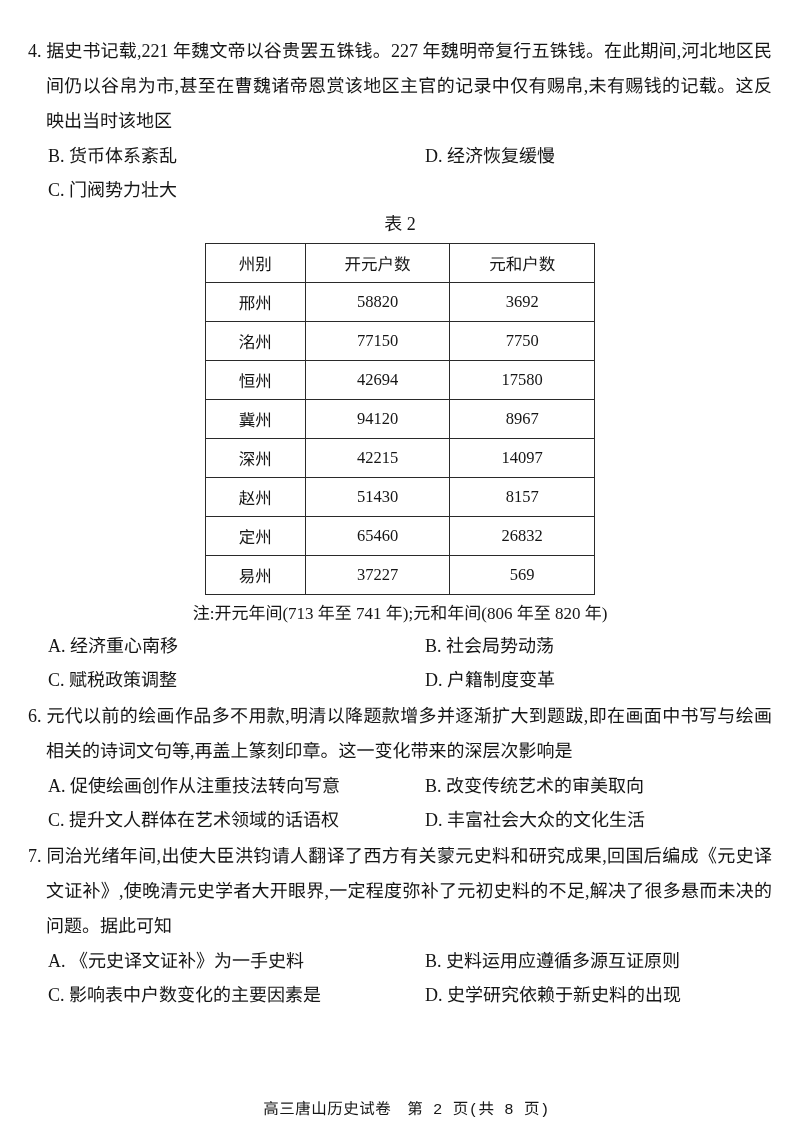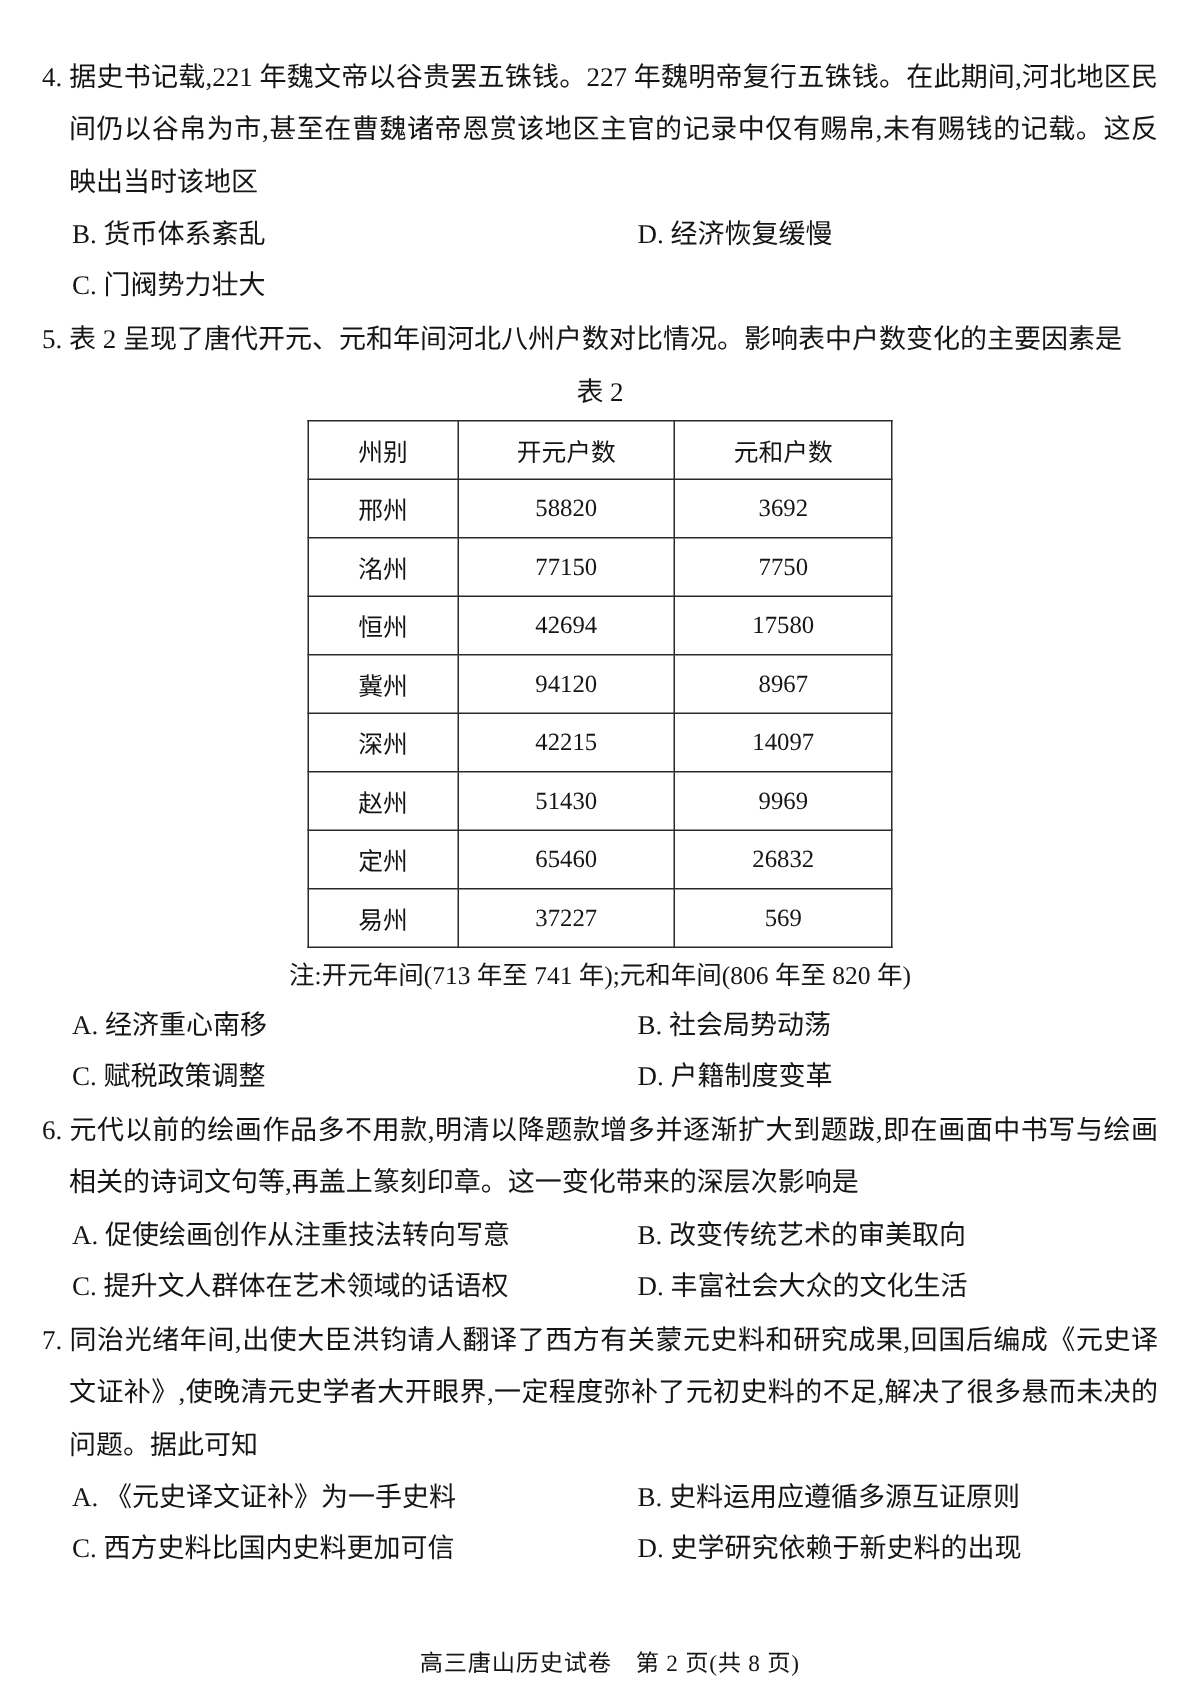--- a/index.html
+++ b/index.html
@@ -69,44 +69,41 @@
     margin-top: 4px;
   }
   .footer {
     position: absolute;
     left: 13px;
     right: 0;
     bottom: 32px;
     text-align: center;
     font-size: 15.5px;
     letter-spacing: 0.5px;
+    font-family: Liberation Mono, monospace;
   }
 </style>
 </head>
 <body>
 
 <div class="page">
 
   <section class="q">
     <p class="stem">
       <span>4.</span>
       <span>据史书记载,221 年魏文帝以谷贵罢五铢钱。227 年魏明帝复行五铢钱。在此期间,河北地区民间仍以谷帛为市,甚至在曹魏诸帝恩赏该地区主官的记录中仅有赐帛,未有赐钱的记载。这反映出当时该地区</span>
     </p>
     <div class="options">
       <span class="opt">B. 货币体系紊乱</span>
       <span class="opt">D. 经济恢复缓慢</span>
       <span class="opt">C. 门阀势力壮大</span>
     </div>
   </section>
 
   <section class="q">
-    <p class="stem">
-      <span>5.</span>
-      <span>表 2 呈现了唐代开元、元和年间河北八州户数对比情况。影响表中户数变化的主要因素是</span>
-    </p>
 
     <div class="table-block">
       <p class="tbl-title">表 2</p>
       <table class="data">
         <colgroup>
             <col class="c1">
             <col class="c2">
             <col class="c3">
           </colgroup>
         <thead>
@@ -138,21 +135,21 @@
             <td>8967</td>
           </tr>
           <tr>
             <td>深州</td>
             <td>42215</td>
             <td>14097</td>
           </tr>
           <tr>
             <td>赵州</td>
             <td>51430</td>
-            <td>9969</td>
+            <td>8157</td>
           </tr>
           <tr>
             <td>定州</td>
             <td>65460</td>
             <td>26832</td>
           </tr>
           <tr>
             <td>易州</td>
             <td>37227</td>
             <td>569</td>
@@ -184,20 +181,20 @@
   </section>
 
   <section class="q">
     <p class="stem">
       <span>7.</span>
       <span>同治光绪年间,出使大臣洪钧请人翻译了西方有关蒙元史料和研究成果,回国后编成《元史译文证补》,使晚清元史学者大开眼界,一定程度弥补了元初史料的不足,解决了很多悬而未决的问题。据此可知</span>
     </p>
     <div class="options">
       <span class="opt">A. 《元史译文证补》为一手史料</span>
       <span class="opt">B. 史料运用应遵循多源互证原则</span>
-      <span class="opt">C. 西方史料比国内史料更加可信</span>
+      <span class="opt">C. 影响表中户数变化的主要因素是</span>
       <span class="opt">D. 史学研究依赖于新史料的出现</span>
     </div>
   </section>
 
   <div class="footer">高三唐山历史试卷　第 2 页(共 8 页)</div>
 
 </div>
 
 </body></html>

